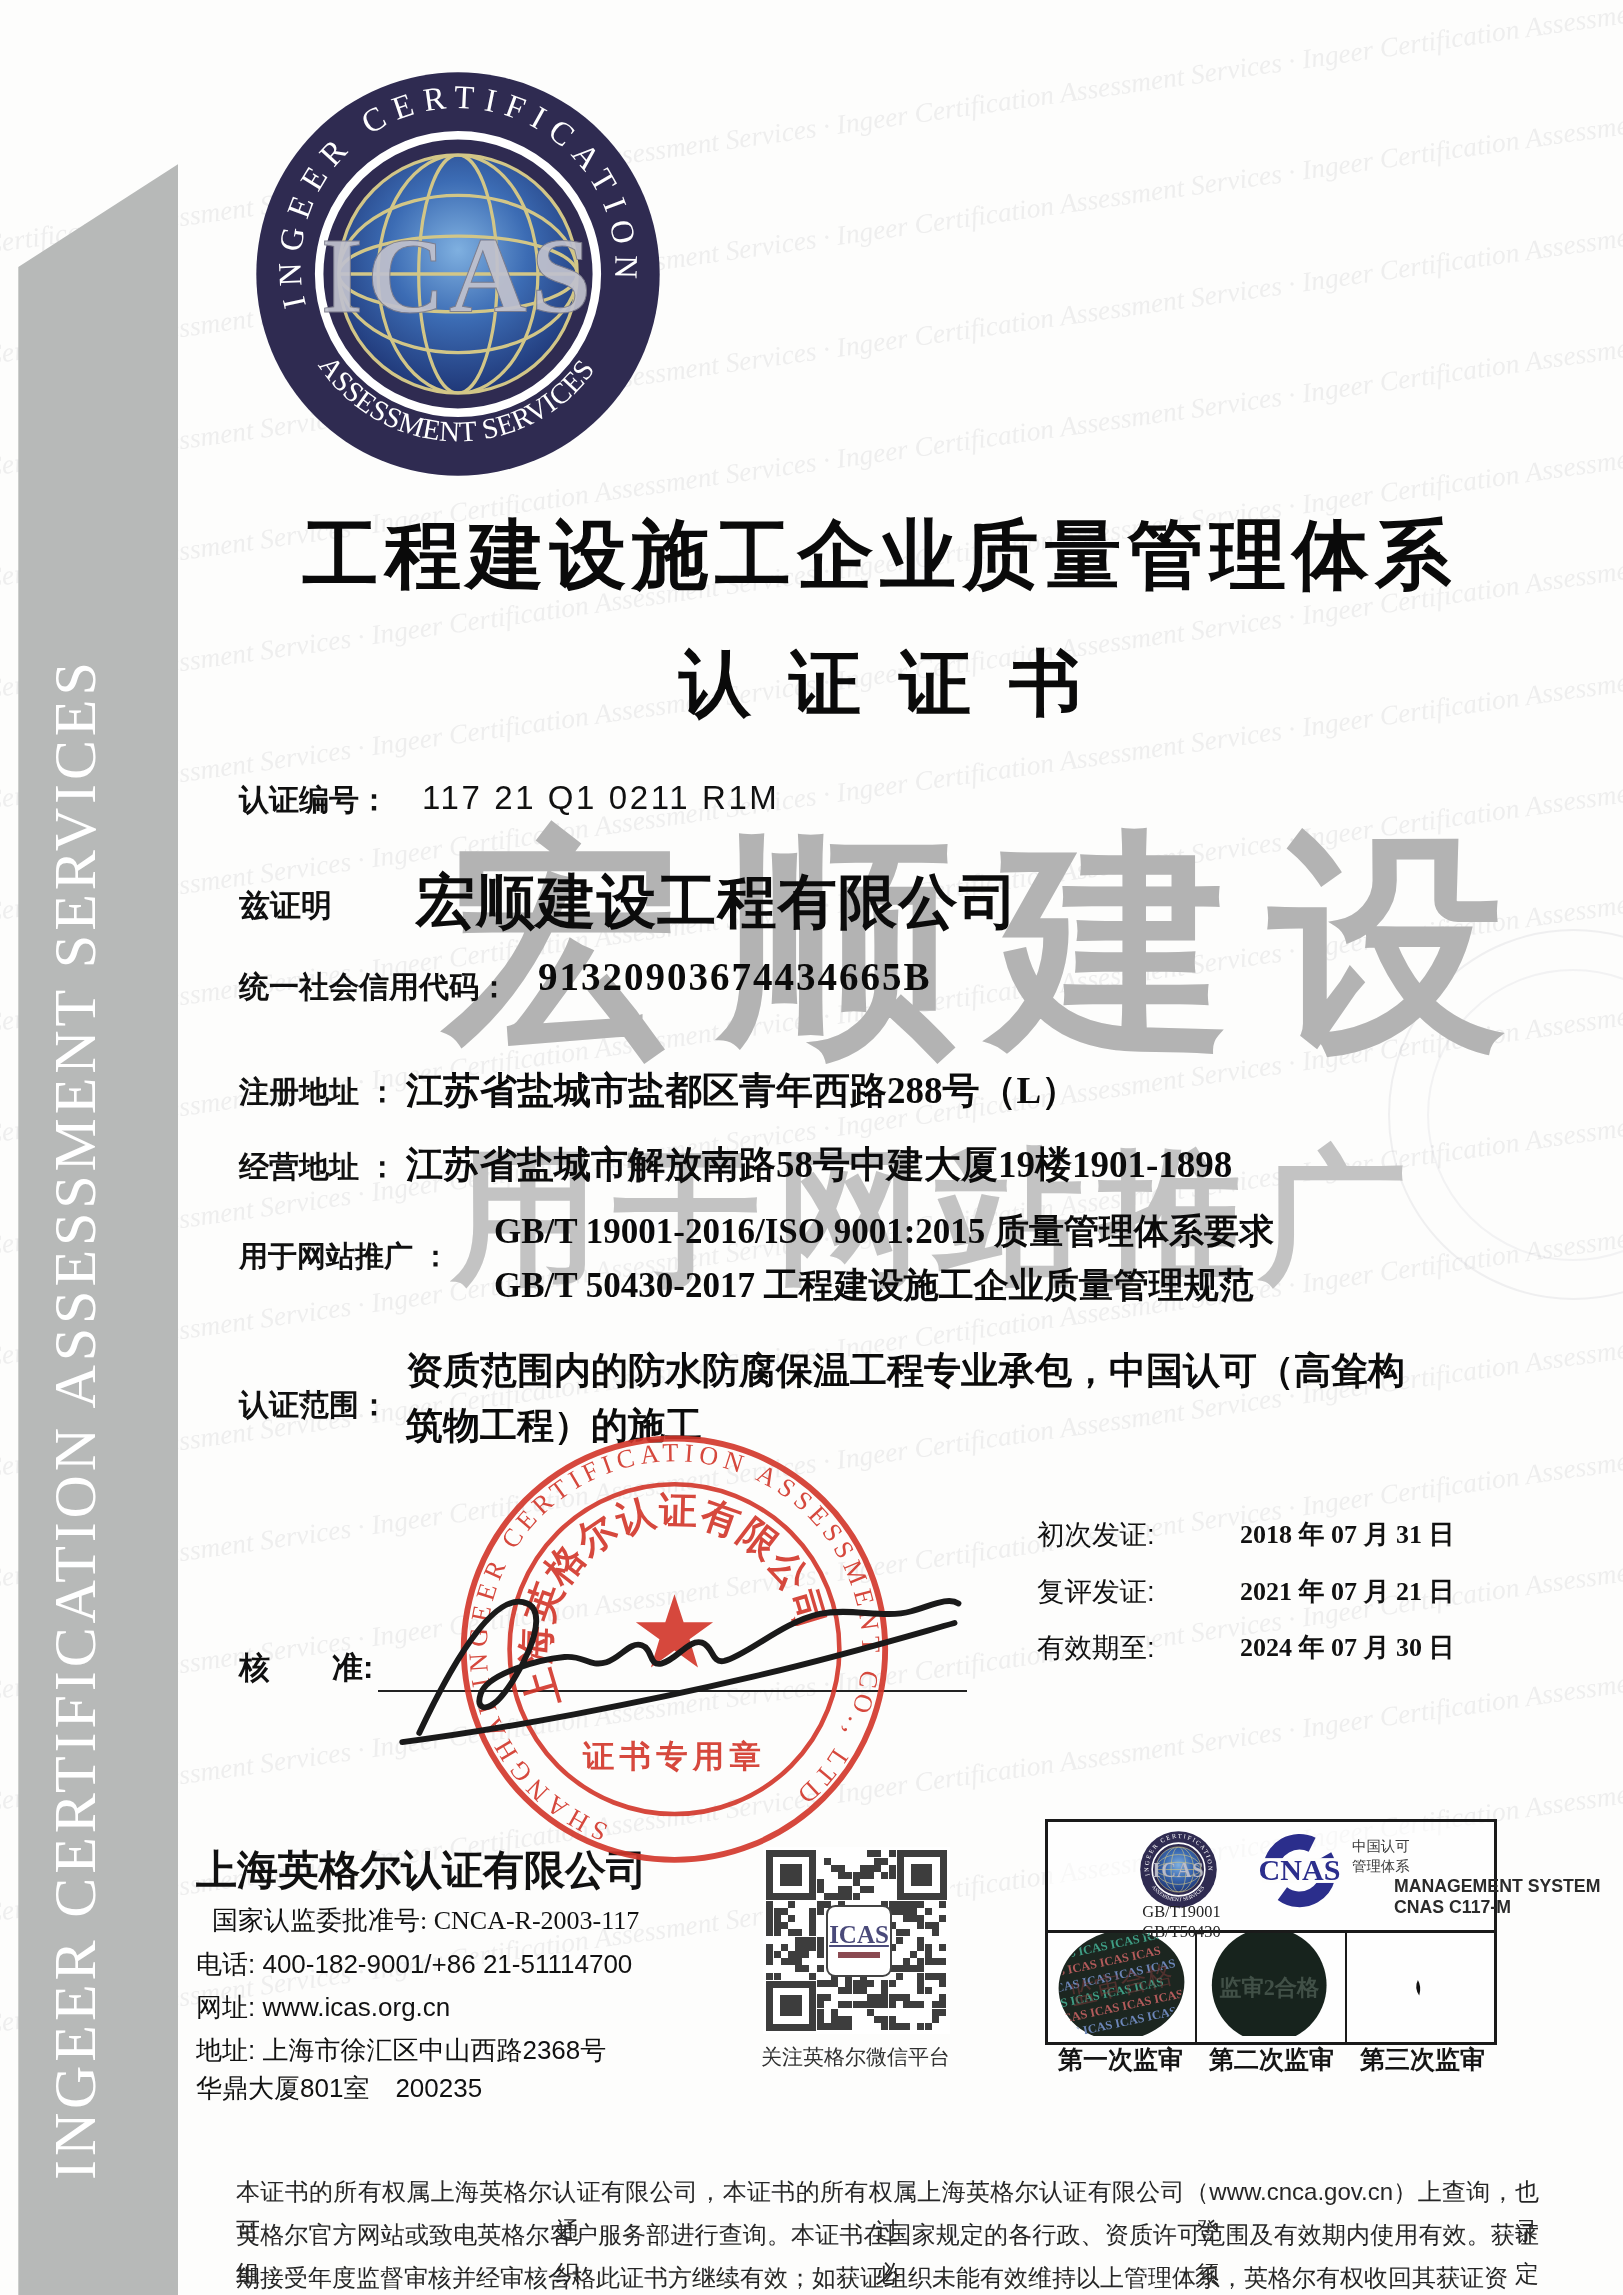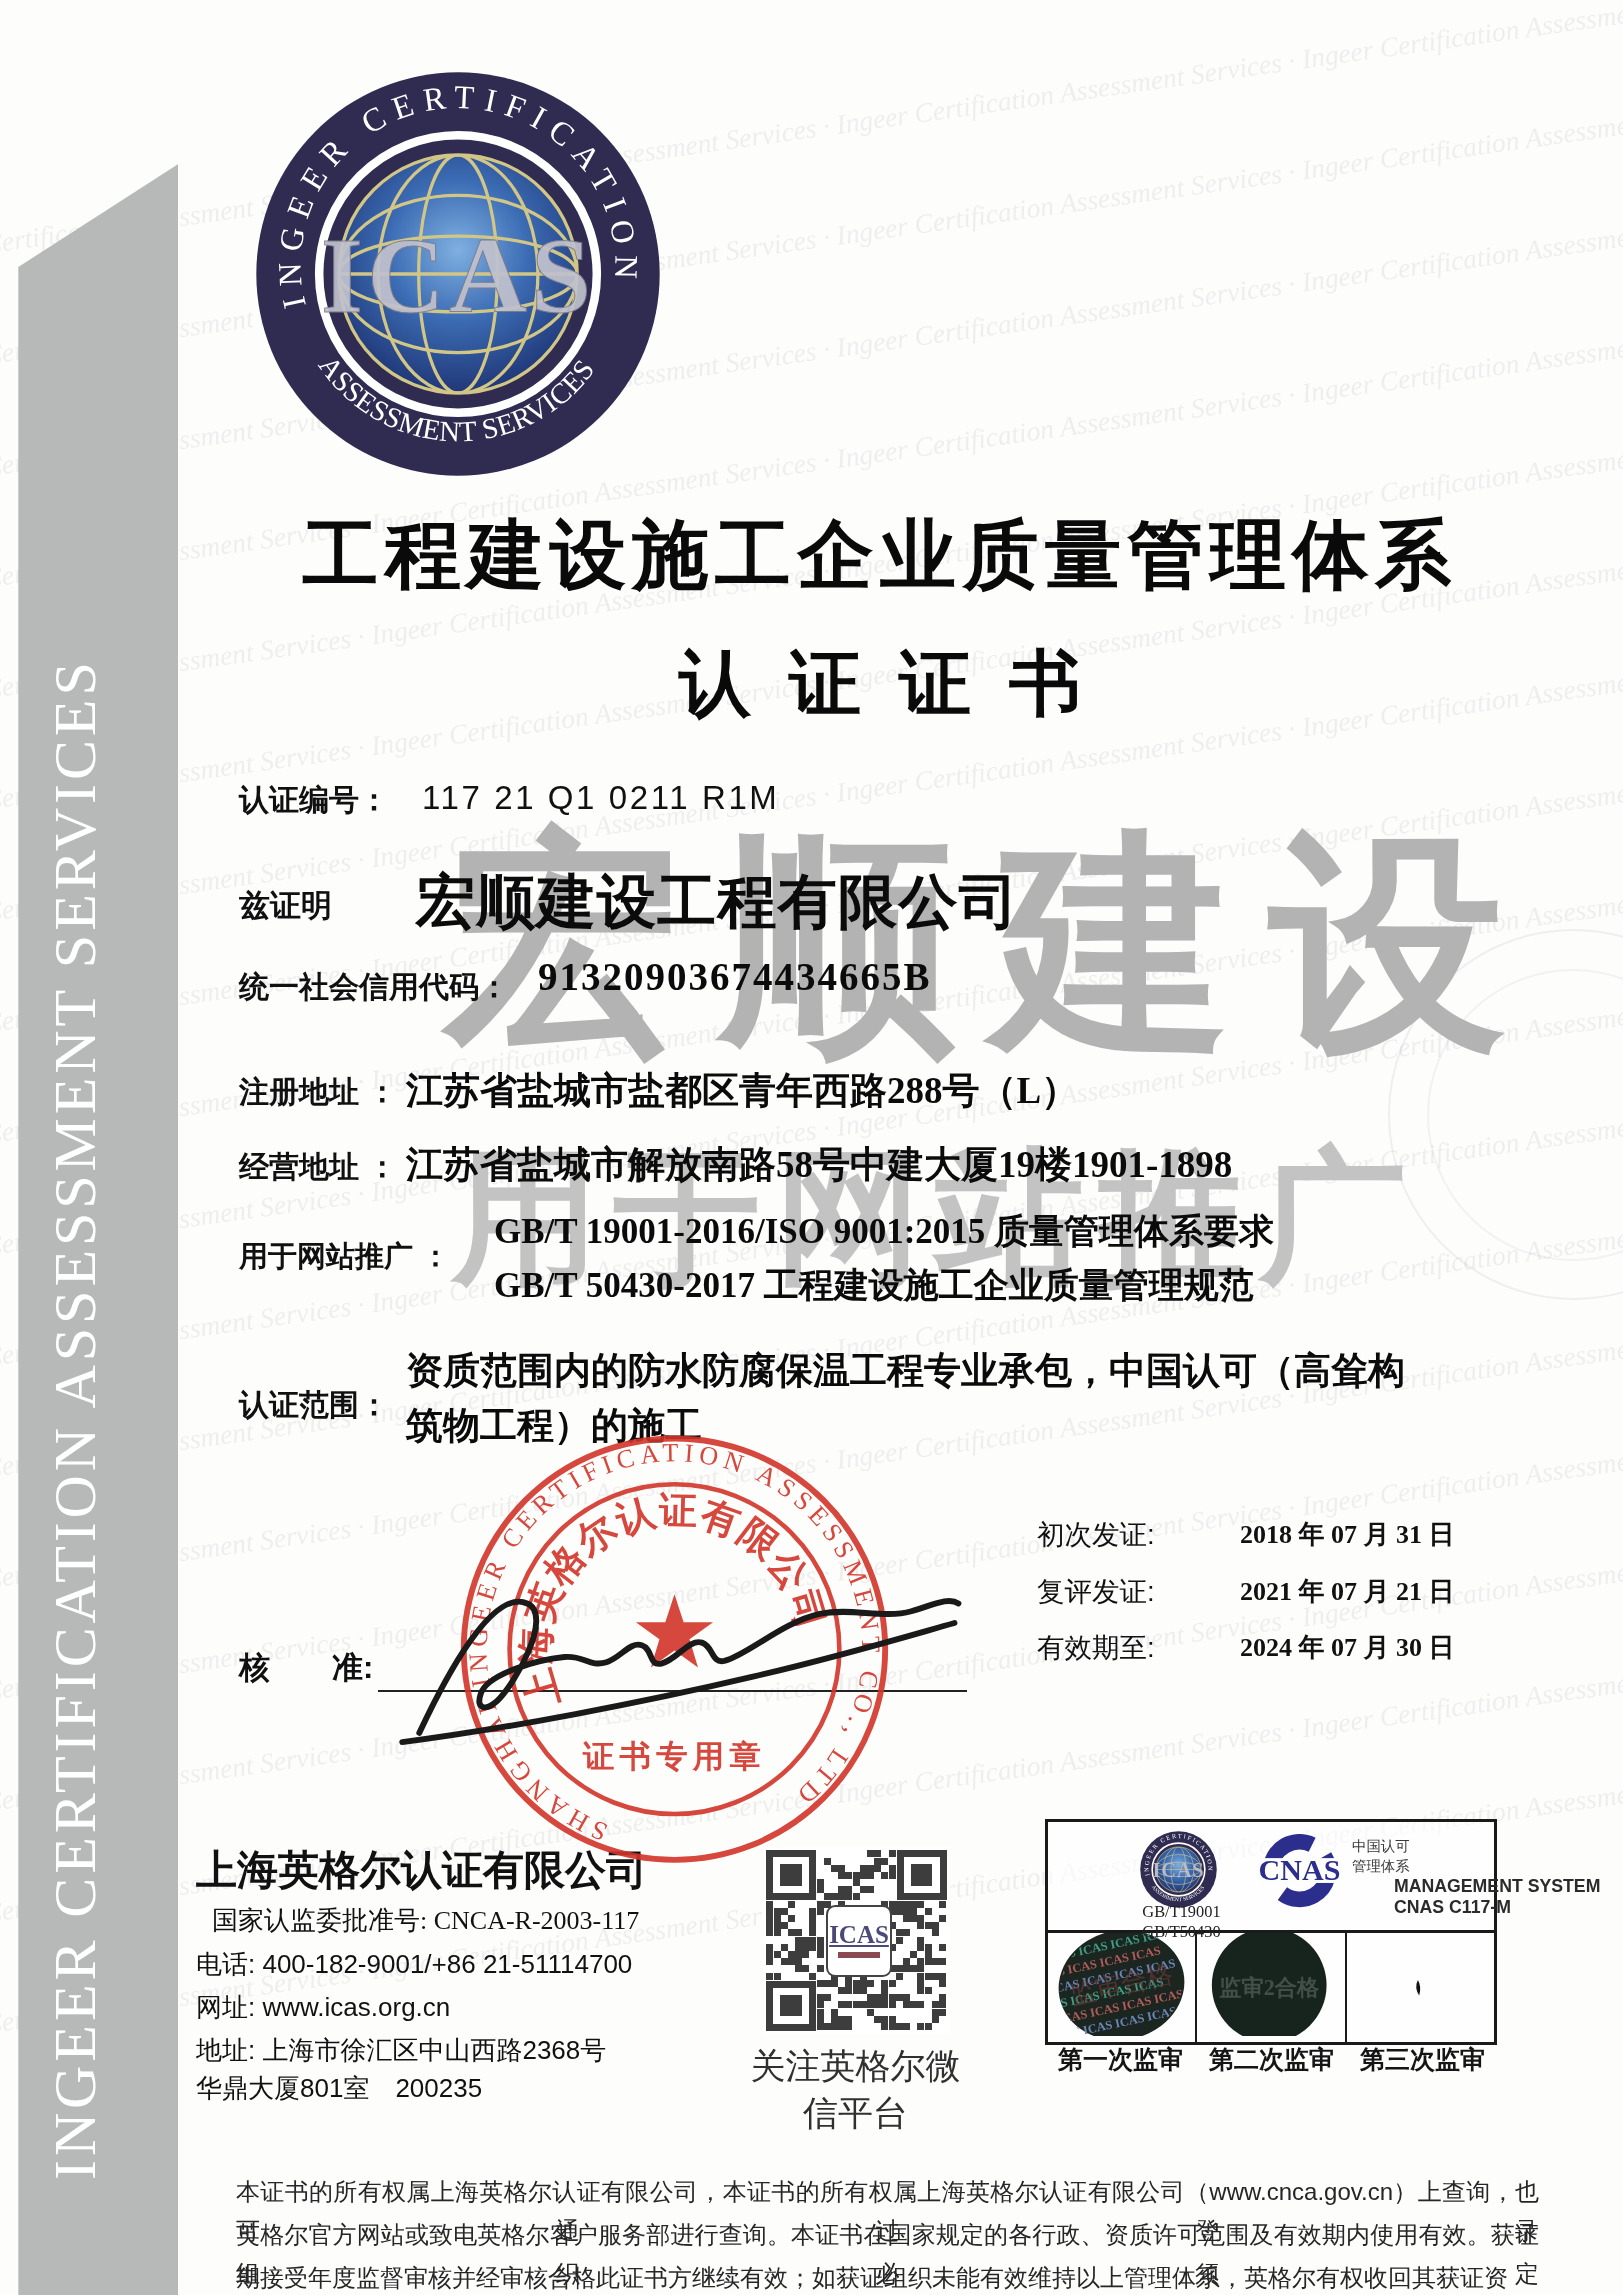--- a/index.html
+++ b/index.html
@@ -52,21 +52,21 @@
   
   #qr{left:763px;top:1847px;width:187px;height:187px;z-index:2;background:#fff;}
   .qcell{position:absolute;background:#3d3d3d;width:7.2px;height:7.2px;}
   .qfinder{position:absolute;width:36px;height:36px;border:7.2px solid #3d3d3d;}
   .qdot{position:absolute;left:7.2px;top:7.2px;width:21.6px;height:21.6px;background:#3d3d3d;}
   #qlogo{position:absolute;left:63px;top:58px;width:62px;height:68px;background:#fff;border:2px solid #444;
          border-radius:9.2px;text-align:center;z-index:3;}
   #qlogo .qicas{font-family:"Liberation Serif",serif;font-weight:bold;font-size:25px;color:#4a4a7a;
          text-decoration:underline;margin-top:14.4px;}
   #qlogo .qbar{margin:2.6px auto 0;width:42px;height:6.5px;background:#8a4a52;}
-  #qr-caption{left:741px;top:2043px;width:229px;text-align:center;font-size:35px;color:#303030;
+  #qr-caption{left:741px;top:2043px;width:229px;text-align:center;font-size:21px;color:#303030;
          font-family:"Liberation Sans",sans-serif;z-index:2;}
   svg text{font-family:"Liberation Serif",serif;}
 </style>
 </head>
 <body>
 
 <div id="page">
 
   <svg width="0" height="0" style="position:absolute" aria-hidden="true">
     <defs>

